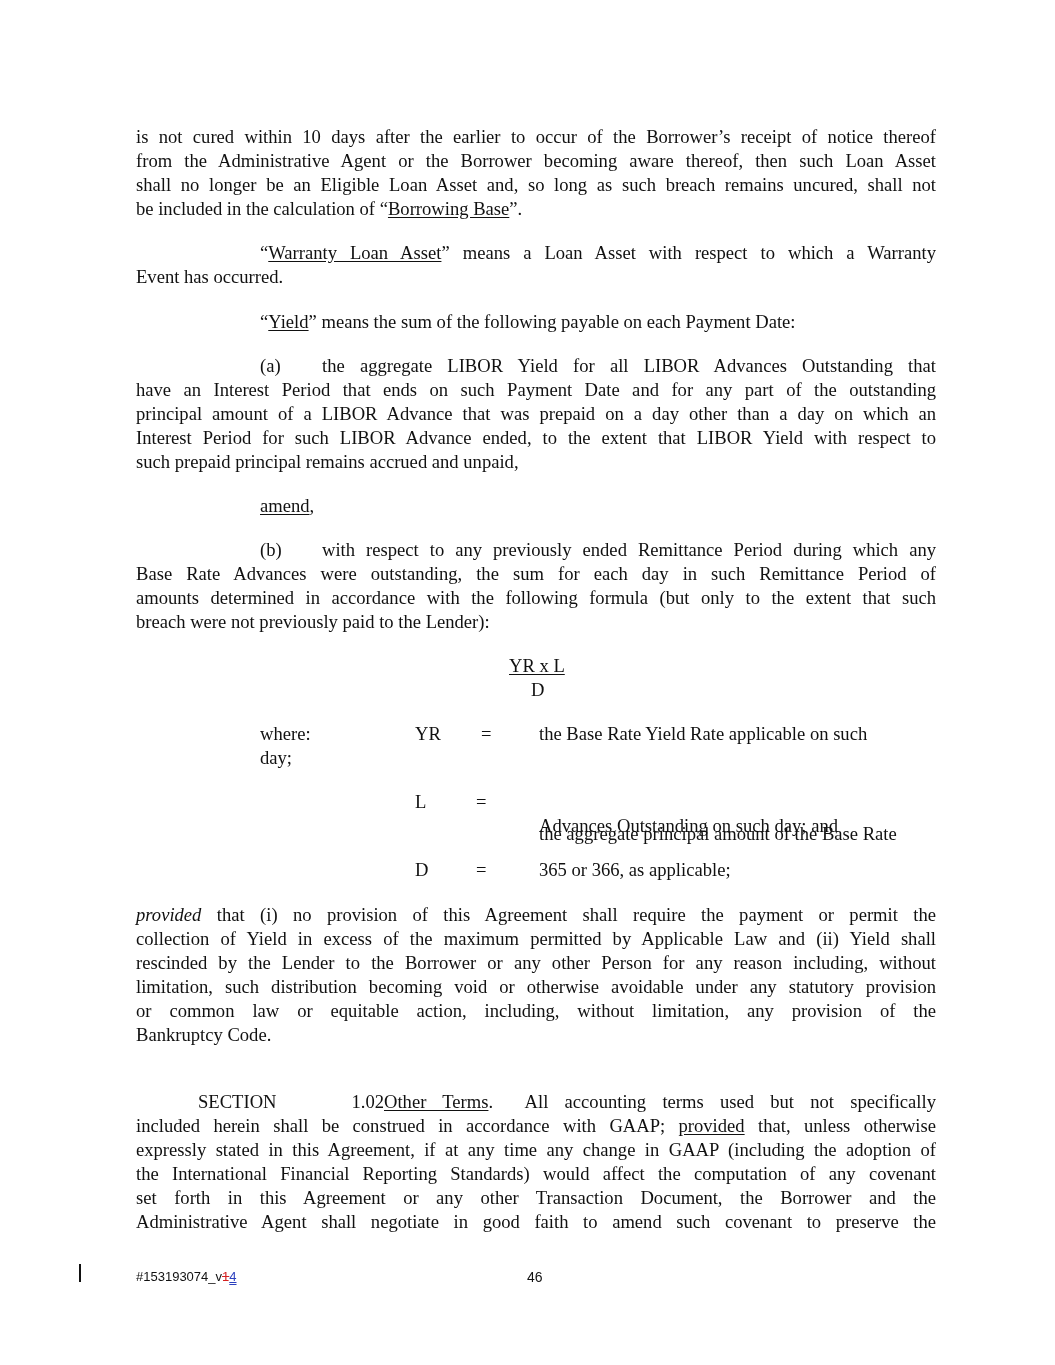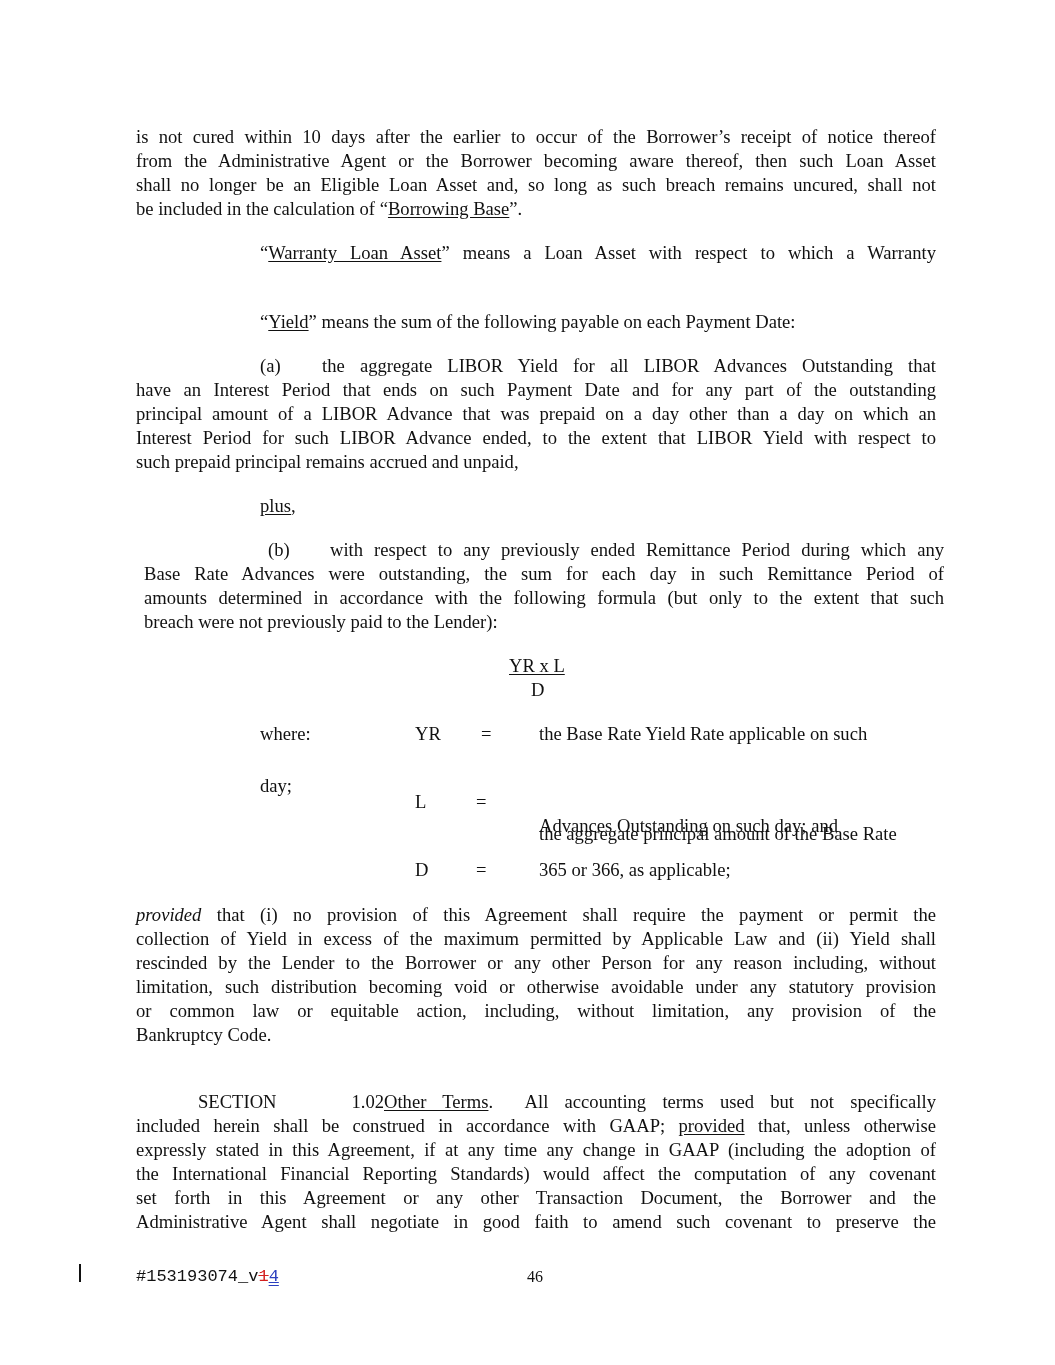--- a/index.html
+++ b/index.html
@@ -9,71 +9,72 @@
     font-family: "Liberation Serif", serif; font-size: 18.6px; line-height: 24px;
     color: #111111;
   }
   .p { position: absolute; left: 124px; width: 800px; text-align: justify; margin: 0; }
   .indent { display: inline-block; width: 124px; }
   .u { text-decoration: underline; text-underline-offset: 2px; }
   .i { font-style: italic; }
   .tab-a { display: inline-block; width: 62px; }
   .jl { text-align-last: justify; }
   .abs { position: absolute; white-space: nowrap; }
-  .footer { position: absolute; top: 1265px; font-size: 17px; font-family: Liberation Mono, monospace; }
-  .footer-page { font-family: Liberation Serif, serif; font-size: 16px; }
+  .footer { position: absolute; top: 1265px; font-size: 13px; font-family: Liberation Sans, sans-serif; }
+  .footer-page { font-family: Liberation Sans, sans-serif; font-size: 14px; }
   .del { color: #d42020; text-decoration: line-through; }
   .ins { color: #2b3fbf; text-decoration: underline double; }
   .change-bar { position: absolute; left: 67px; top: 1264px; width: 2px; height: 18px; background: #111; }
 </style>
 </head>
 <body>
 
 <div class="page">
 
   <div class="p" style="top:125px;">
     <div class="jl">is not cured within 10 days after the earlier to occur of the Borrower’s receipt of notice thereof</div>
     <div class="jl">from the Administrative Agent or the Borrower becoming aware thereof, then such Loan Asset</div>
     <div class="jl">shall no longer be an Eligible Loan Asset and, so long as such breach remains uncured, shall not</div>
     <div><span>be included in the calculation of “</span><span class="u">Borrowing Base</span><span>”.</span></div>
   </div>
 
   <div class="p" style="top:241px;">
     <div class="jl"><span class="indent"></span><span>“</span><span class="u">Warranty Loan Asset</span><span>” means a Loan Asset with respect to which a Warranty</span></div>
+    <div>Event has occurred.</div>
   </div>
 
   <div class="p" style="top:310px;">
     <div><span class="indent"></span><span>“</span><span class="u">Yield</span><span>” means the sum of the following payable on each Payment Date:</span></div>
   </div>
 
   <div class="p" style="top:354px;">
     <div class="jl"><span class="indent"></span><span class="tab-a">(a)</span><span>the aggregate LIBOR Yield for all LIBOR Advances Outstanding that</span></div>
     <div class="jl">have an Interest Period that ends on such Payment Date and for any part of the outstanding</div>
     <div class="jl">principal amount of a LIBOR Advance that was prepaid on a day other than a day on which an</div>
     <div class="jl">Interest Period for such LIBOR Advance ended, to the extent that LIBOR Yield with respect to</div>
     <div>such prepaid principal remains accrued and unpaid,</div>
   </div>
 
   <div class="p" style="top:494px;">
-    <div><span class="indent"></span><span class="u">plus</span><span>,</span></div>
+    <div><span class="indent"></span><span class="u">amend</span><span>,</span></div>
   </div>
 
-  <div class="p" style="top:538px;margin-left:8px;">
+  <div class="p" style="top:538px;">
     <div class="jl"><span class="indent"></span><span class="tab-a">(b)</span><span>with respect to any previously ended Remittance Period during which any</span></div>
     <div class="jl">Base Rate Advances were outstanding, the sum for each day in such Remittance Period of</div>
     <div class="jl">amounts determined in accordance with the following formula (but only to the extent that such</div>
     <div>breach were not previously paid to the Lender):</div>
   </div>
 
   <div>
     <div class="abs u" style="left:497px; top:654px;">YR x L</div>
     <div class="abs" style="left:519px; top:678px;">D</div>
 
     <div class="abs" style="left:248px; top:722px;">where:</div>
-    <div class="abs" style="left:248px; top:746px;margin-top:28px;">day;</div>
+    <div class="abs" style="left:248px; top:746px;">day;</div>
 
     <div class="abs" style="left:403px; top:722px;">YR</div>
     <div class="abs" style="left:469px; top:722px;">=</div>
     <div class="abs" style="left:527px; top:722px;">the Base Rate Yield Rate applicable on such</div>
 
     <div class="abs" style="left:403px; top:790px;">L</div>
     <div class="abs" style="left:464px; top:790px;">=</div>
     <div class="abs" style="left:527px; top:790px;margin-top:32px;">the aggregate principal amount of the Base Rate</div>
     <div class="abs" style="left:527px; top:814px;">Advances Outstanding on such day; and</div>
 

